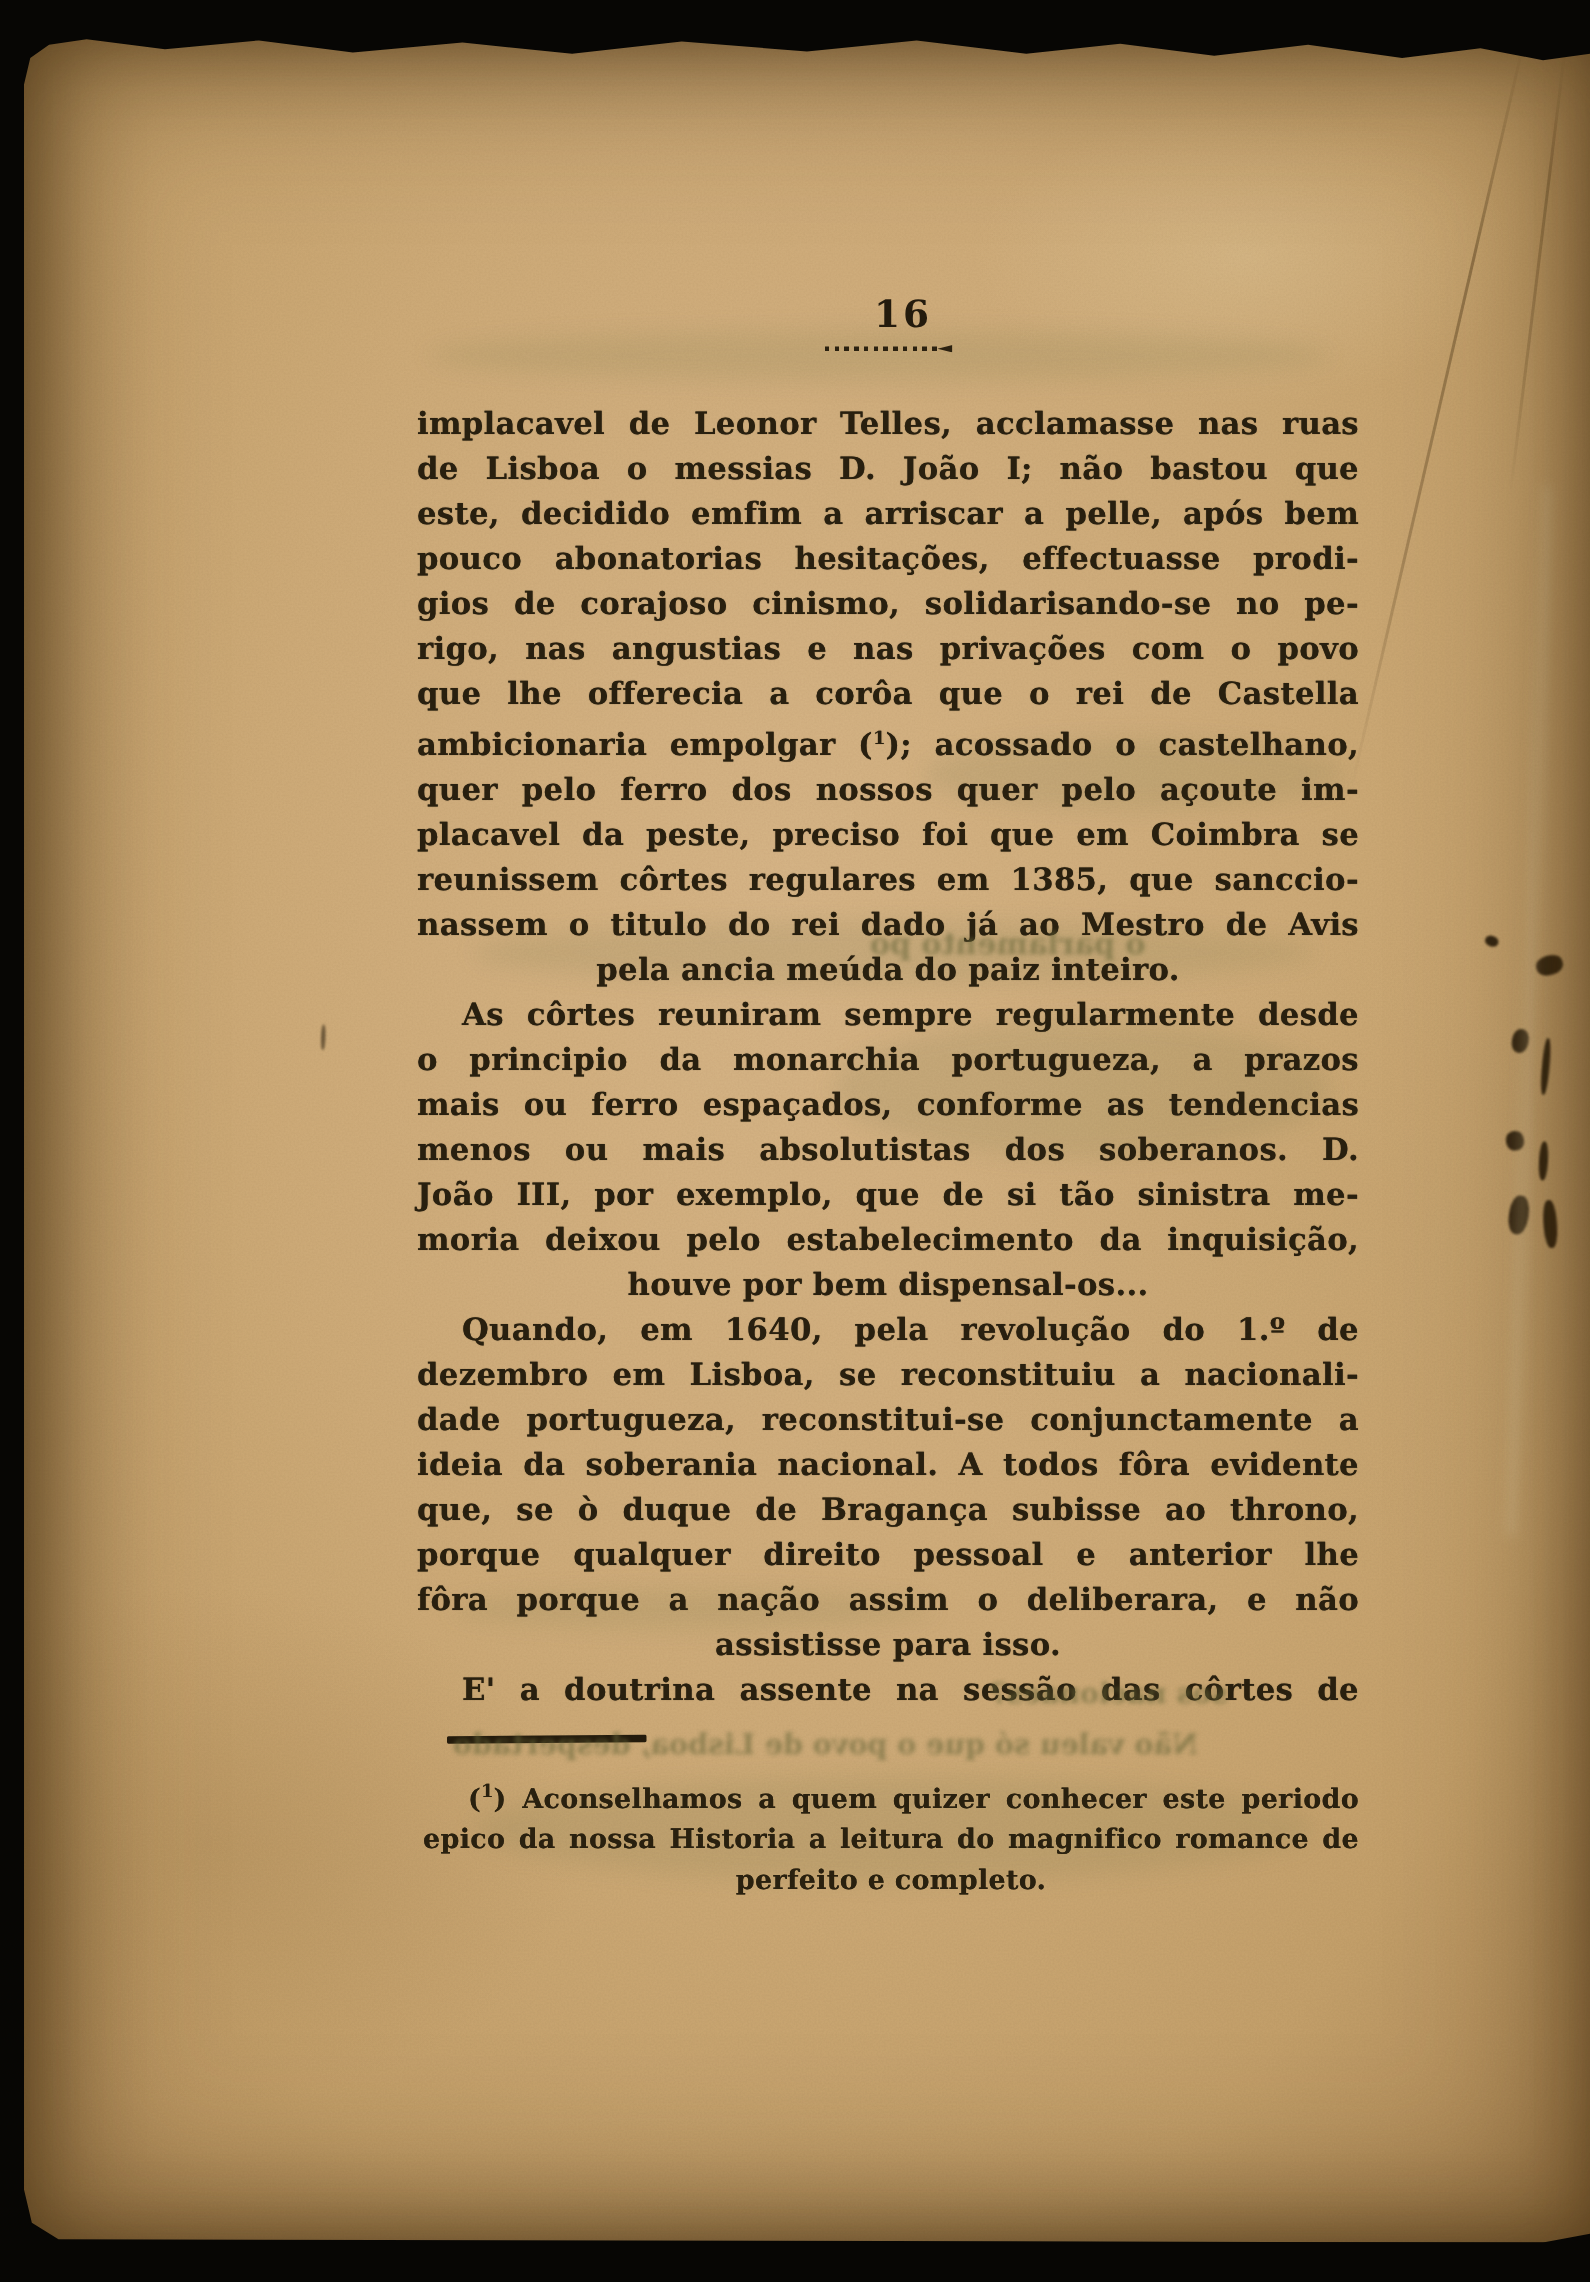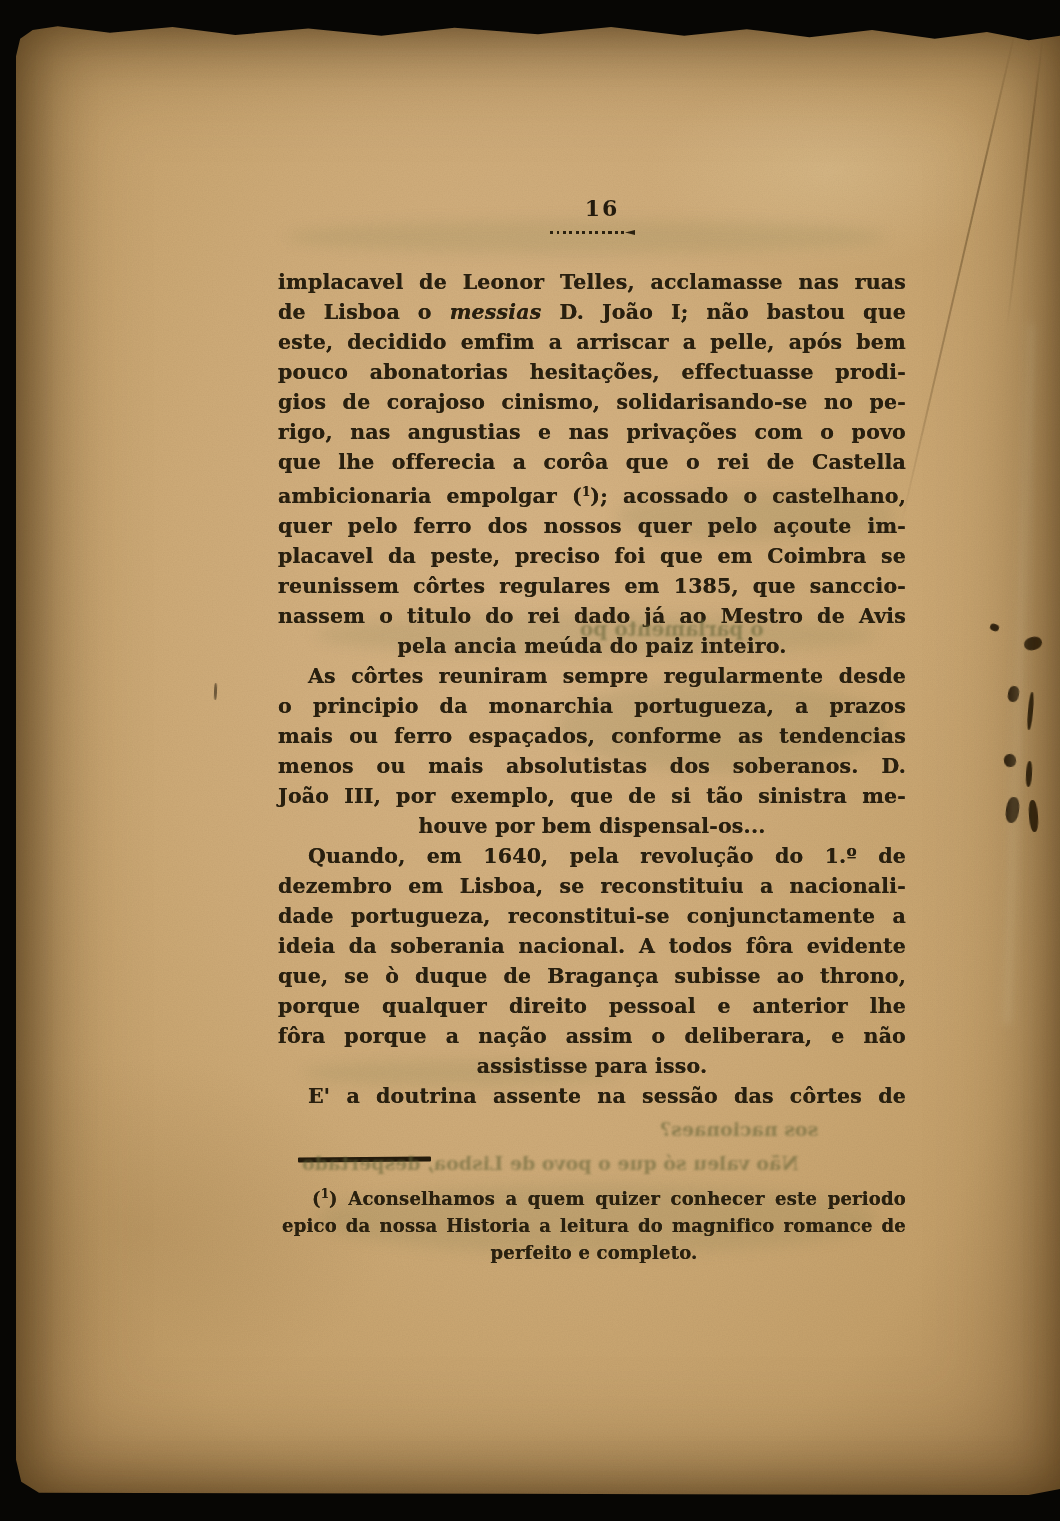--- a/index.html
+++ b/index.html
@@ -23,21 +23,21 @@
     box-shadow:
       inset 0 0 95px 25px rgba(80,55,22,.5),
       inset 28px 0 60px -18px rgba(66,45,18,.5),
       inset -14px 0 48px -20px rgba(70,48,20,.38),
       inset 0 -22px 55px -24px rgba(70,48,20,.45),
       inset 0 26px 55px -24px rgba(70,48,20,.4);
   }
   .noise{position:absolute;inset:0;mix-blend-mode:multiply;opacity:.5;pointer-events:none;}
   .pagenum{
     position:absolute;left:536px;top:171px;width:100px;text-align:center;
-    font-size:22px;font-weight:700;color:#241b0d;letter-spacing:2px;
+    font-size:25px;font-weight:700;color:#241b0d;letter-spacing:2px;
   }
   .dotrule{
     position:absolute;left:534px;top:207px;width:76px;height:3px;
     background:repeating-linear-gradient(90deg,#2c2210 0 3px,rgba(0,0,0,0) 3px 6.5px);
   }
   .dotrule::after{
     content:"";position:absolute;right:-9px;top:-1px;width:10px;height:5px;
     background:#2c2210;clip-path:polygon(0 50%,100% 0,100% 100%);
   }
   .body-text{
@@ -46,21 +46,21 @@
     text-shadow:0 0 .5px rgba(41,32,15,.85);
   }
   .footnote{
     position:absolute;left:266px;top:1157px;width:624px;
     color:#2a210f;font-size:18px;font-weight:700;line-height:27px;letter-spacing:.2px;
     text-shadow:0 0 .4px rgba(42,33,15,.85);
   }
   .line{text-align:center;}
   .line.j{text-align:justify;text-align-last:justify;}
   .line.ind{text-indent:30px;}
-  .it{font-style:italic;}
+  .it{}
   .sup{font-size:12px;vertical-align:7px;letter-spacing:0;}
   .fnrule{
     position:absolute;left:282px;top:1133px;width:133px;height:5px;
     background:#241b0c;transform:rotate(-.5deg);border-radius:1px;
   }
   .ghost{
     position:absolute;transform:scaleX(-1);filter:blur(1.3px);
     color:rgba(104,101,56,.6);font-weight:700;white-space:nowrap;pointer-events:none;
   }
   .smudge{position:absolute;filter:blur(7px);background:rgba(124,121,74,.15);border-radius:50%;pointer-events:none;}
@@ -103,20 +103,21 @@
         <div class="line j"><span>reunissem côrtes regulares em 1385, que sanccio-</span></div>
         <div class="line j"><span>nassem o titulo do rei dado já ao Mestro de Avis</span></div>
         <div class="line"><span>pela ancia meúda do paiz inteiro.</span></div>
       </div>
       <div>
         <div class="line j ind"><span>As côrtes reuniram sempre regularmente desde</span></div>
         <div class="line j"><span>o principio da monarchia portugueza, a prazos</span></div>
         <div class="line j"><span>mais ou ferro espaçados, conforme as tendencias</span></div>
         <div class="line j"><span>menos ou mais absolutistas dos soberanos. D.</span></div>
         <div class="line j"><span>João III, por exemplo, que de si tão sinistra me-</span></div>
+        <div class="line j"><span>moria deixou pelo estabelecimento da inquisição,</span></div>
         <div class="line"><span>houve por bem dispensal-os...</span></div>
       </div>
       <div>
         <div class="line j ind"><span>Quando, em 1640, pela revolução do 1.º de</span></div>
         <div class="line j"><span>dezembro em Lisboa, se reconstituiu a nacionali-</span></div>
         <div class="line j"><span>dade portugueza, reconstitui-se conjunctamente a</span></div>
         <div class="line j"><span>ideia da soberania nacional. A todos fôra evidente</span></div>
         <div class="line j"><span>que, se ò duque de Bragança subisse ao throno,</span></div>
         <div class="line j"><span>porque qualquer direito pessoal e anterior lhe</span></div>
         <div class="line j"><span>fôra porque a nação assim o deliberara, e não</span></div>

